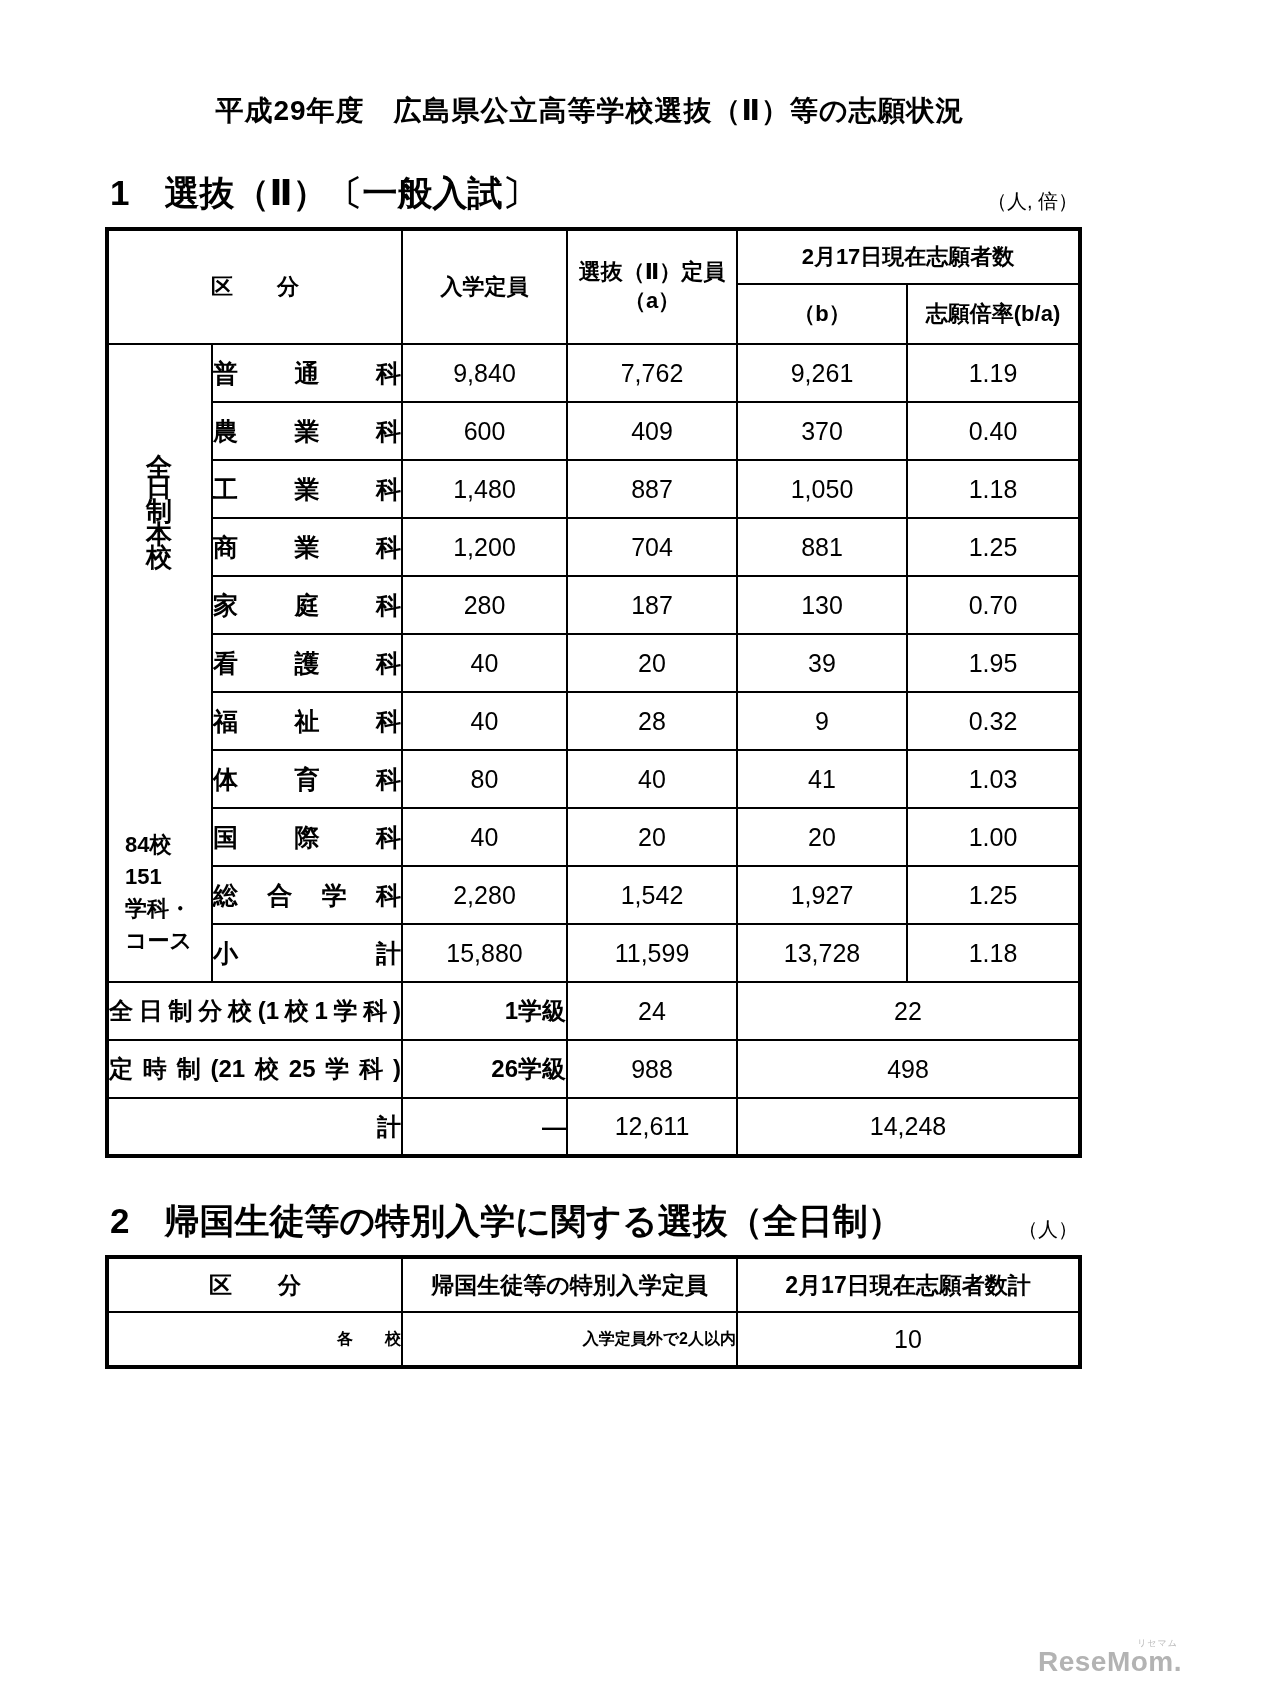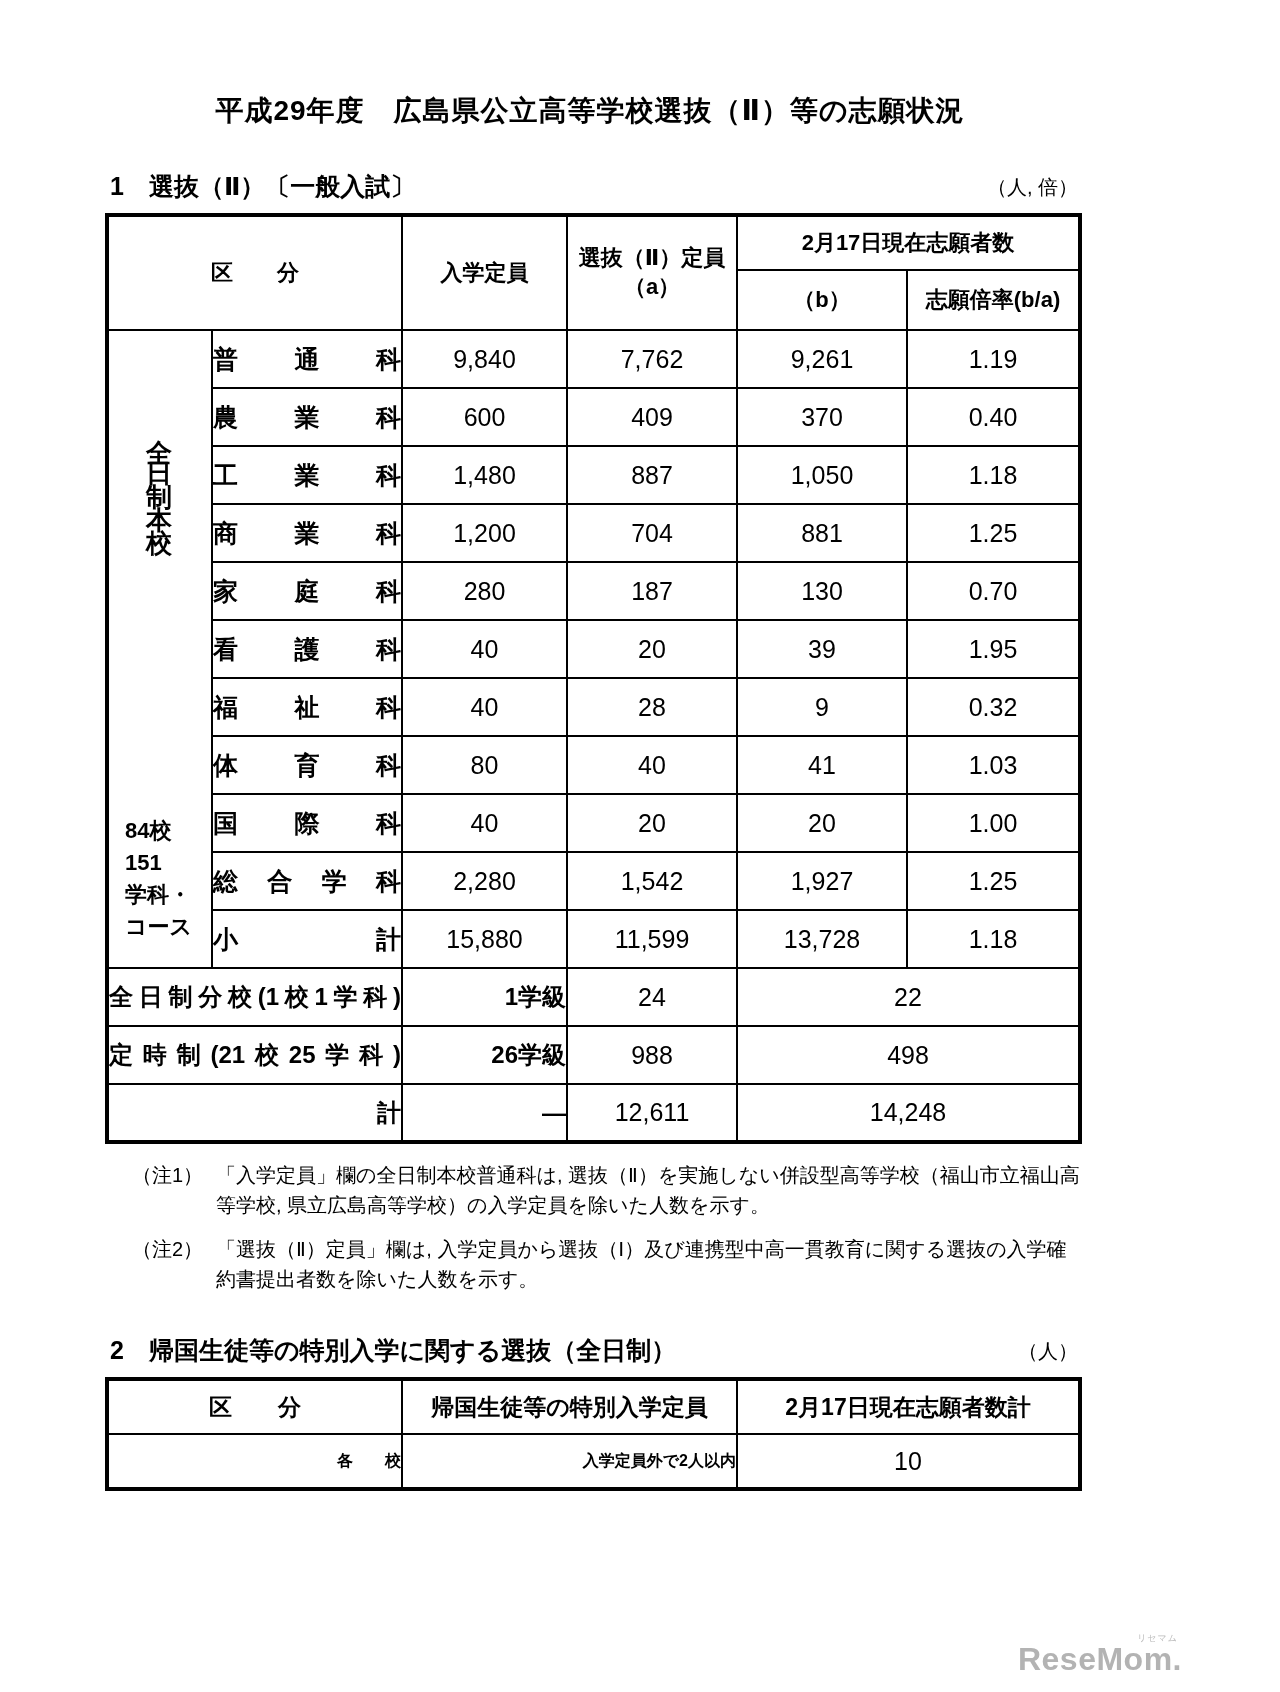--- a/index.html
+++ b/index.html
@@ -14,21 +14,21 @@
   .title {
     width: 1180px; text-align: center;
     font-size: 28px; font-weight: 700; letter-spacing: 1px;
     margin: 0;
   }
 
   .sec-head {
     margin: 40px 0 10px 110px; width: 968px;
     display: flex; justify-content: space-between; align-items: flex-end;
   }
-  .sec-head h2 { margin: 0; font-size: 25px; font-weight: 700; }
+  .sec-head h2 { margin: 0; font-size: 35px; font-weight: 700; }
   .unit { font-size: 20px; font-weight: 400; padding-bottom: 2px; }
 
   table { border-collapse: collapse; table-layout: fixed; margin-left: 105px; }
   .t1 { width: 973px; border: 4px solid #000; }
   .t1 th, .t1 td { border: 2px solid #000; padding: 0; }
   .t1 thead tr:nth-child(1) { height: 55px; }
   .t1 thead tr:nth-child(2) { height: 60px; }
   .t1 tbody tr { height: 58px; }
   .t1 th { font-size: 22px; font-weight: 700; text-align: center; line-height: 1.3; }
 
@@ -69,21 +69,21 @@
   .t2 th, .t2 td { border: 2px solid #000; padding: 0; }
   .t2 tr { height: 55px; }
   .t2 th { font-size: 23px; font-weight: 700; text-align: center; }
   .t2 .cen { font-size: 16px; }
   .t2 .num { font-size: 25px; }
 
   .watermark {
     position: absolute; right: 98px; bottom: 34px;
     color: #b3b3b3;
   }
-  .wm-text { font-size: 32px; font-weight: 700; letter-spacing: 0.5px; }
+  .wm-text { font-size: 28px; font-weight: 700; letter-spacing: 0.5px; }
   .wm-ruby {
     position: absolute; top: -9px; right: 4px;
     font-size: 9px; letter-spacing: 1px; color: #bcbcbc;
   }
 </style>
 </head>
 <body>
 
 <div class="page">
 
@@ -221,30 +221,20 @@
       </tr>
       <tr>
         <td class="cen" colspan="2">計</td>
         <td class="cen">―</td>
         <td class="num">12,611</td>
         <td class="num" colspan="2">14,248</td>
       </tr>
     </tbody>
   </table>
 
-  <div class="notes">
-    <div class="note">
-      <span class="note-label">（注1）</span>
-      <span class="note-text">「入学定員」欄の全日制本校普通科は, 選抜（Ⅱ）を実施しない併設型高等学校（福山市立福山高等学校, 県立広島高等学校）の入学定員を除いた人数を示す。</span>
-    </div>
-    <div class="note">
-      <span class="note-label">（注2）</span>
-      <span class="note-text">「選抜（Ⅱ）定員」欄は, 入学定員から選抜（Ⅰ）及び連携型中高一貫教育に関する選抜の入学確約書提出者数を除いた人数を示す。</span>
-    </div>
-  </div>
 
   <div class="sec-head">
     <h2>2　帰国生徒等の特別入学に関する選抜（全日制）</h2>
     <span class="unit">（人）</span>
   </div>
 
   <table class="t2">
     <colgroup>
       <col style="width:295px">
         <col style="width:335px">

